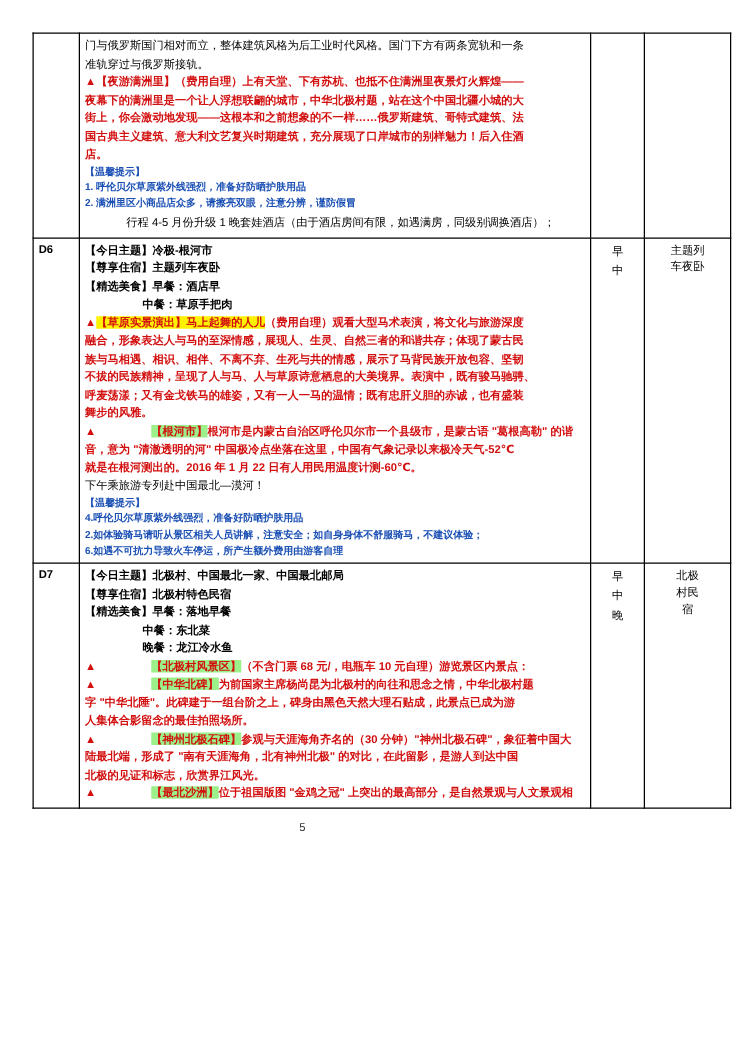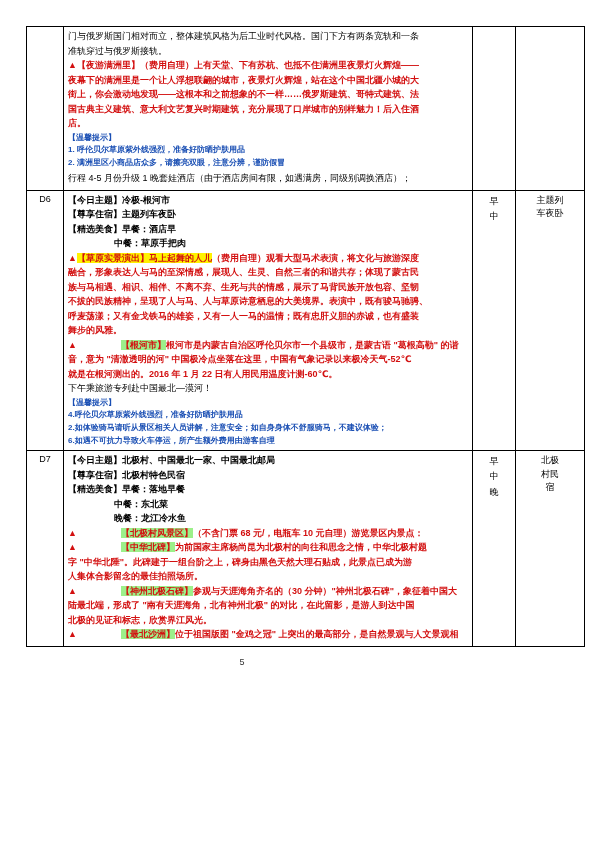--- a/index.html
+++ b/index.html
@@ -25,24 +25,24 @@
     table-layout: fixed;
     border: 1px solid #000;
   }
   table.itinerary td {
     border: 1px solid #000;
     vertical-align: top;
     padding: 3px 4px;
   }
   td.col-day {
     width: 28px;
-    text-align: center;
+    text-align: left;
     vertical-align: middle;
     font-size: 9px;
-    font-weight: normal;
+    font-weight: bold;
   }
   td.col-body {
     width: 400px;
   }
   td.col-meal {
     width: 34px;
     text-align: center;
     vertical-align: middle;
     font-size: 9px;
     line-height: 1.7;
@@ -104,28 +104,28 @@
 
   <table class="itinerary">
     <tbody>
 
       <tr>
         <td class="col-day"></td>
         <td class="col-body">
           <p class="ln">门与俄罗斯国门相对而立，整体建筑风格为后工业时代风格。国门下方有两条宽轨和一条</p>
           <p class="ln">准轨穿过与俄罗斯接轨。</p>
           <p class="ln red">▲【夜游满洲里】（费用自理）上有天堂、下有苏杭、也抵不住满洲里夜景灯火辉煌——</p>
-          <p class="ln red">夜幕下的满洲里是一个让人浮想联翩的城市，夜景灯火辉煌，站在这个中国北疆小城的大</p>
+          <p class="ln red">夜幕下的满洲里是一个让人浮想联翩的城市，中华北极村题，站在这个中国北疆小城的大</p>
           <p class="ln red">街上，你会激动地发现——这根本和之前想象的不一样……俄罗斯建筑、哥特式建筑、法</p>
           <p class="ln red">国古典主义建筑、意大利文艺复兴时期建筑，充分展现了口岸城市的别样魅力！后入住酒</p>
           <p class="ln red">店。</p>
           <p class="ln blue-small">【温馨提示】</p>
           <p class="ln blue-small">1.  呼伦贝尔草原紫外线强烈，准备好防晒护肤用品</p>
           <p class="ln blue-small">2.  满洲里区小商品店众多，请擦亮双眼，注意分辨，谨防假冒</p>
-          <p class="ln" style="margin-top:4px;">行程 4-5 月份升级 1 晚套娃酒店（由于酒店房间有限，如遇满房，同级别调换酒店）；</p>
+          <p class="ln" style="margin-top:4px;margin-left:33px;">行程 4-5 月份升级 1 晚套娃酒店（由于酒店房间有限，如遇满房，同级别调换酒店）；</p>
         </td>
         <td class="col-meal"></td>
         <td class="col-hotel"></td>
       </tr>
 
       <tr>
         <td class="col-day">D6</td>
         <td class="col-body">
           <p class="ln bold">【今日主题】冷极-根河市</p>
           <p class="ln bold">【尊享住宿】主题列车夜卧</p>

